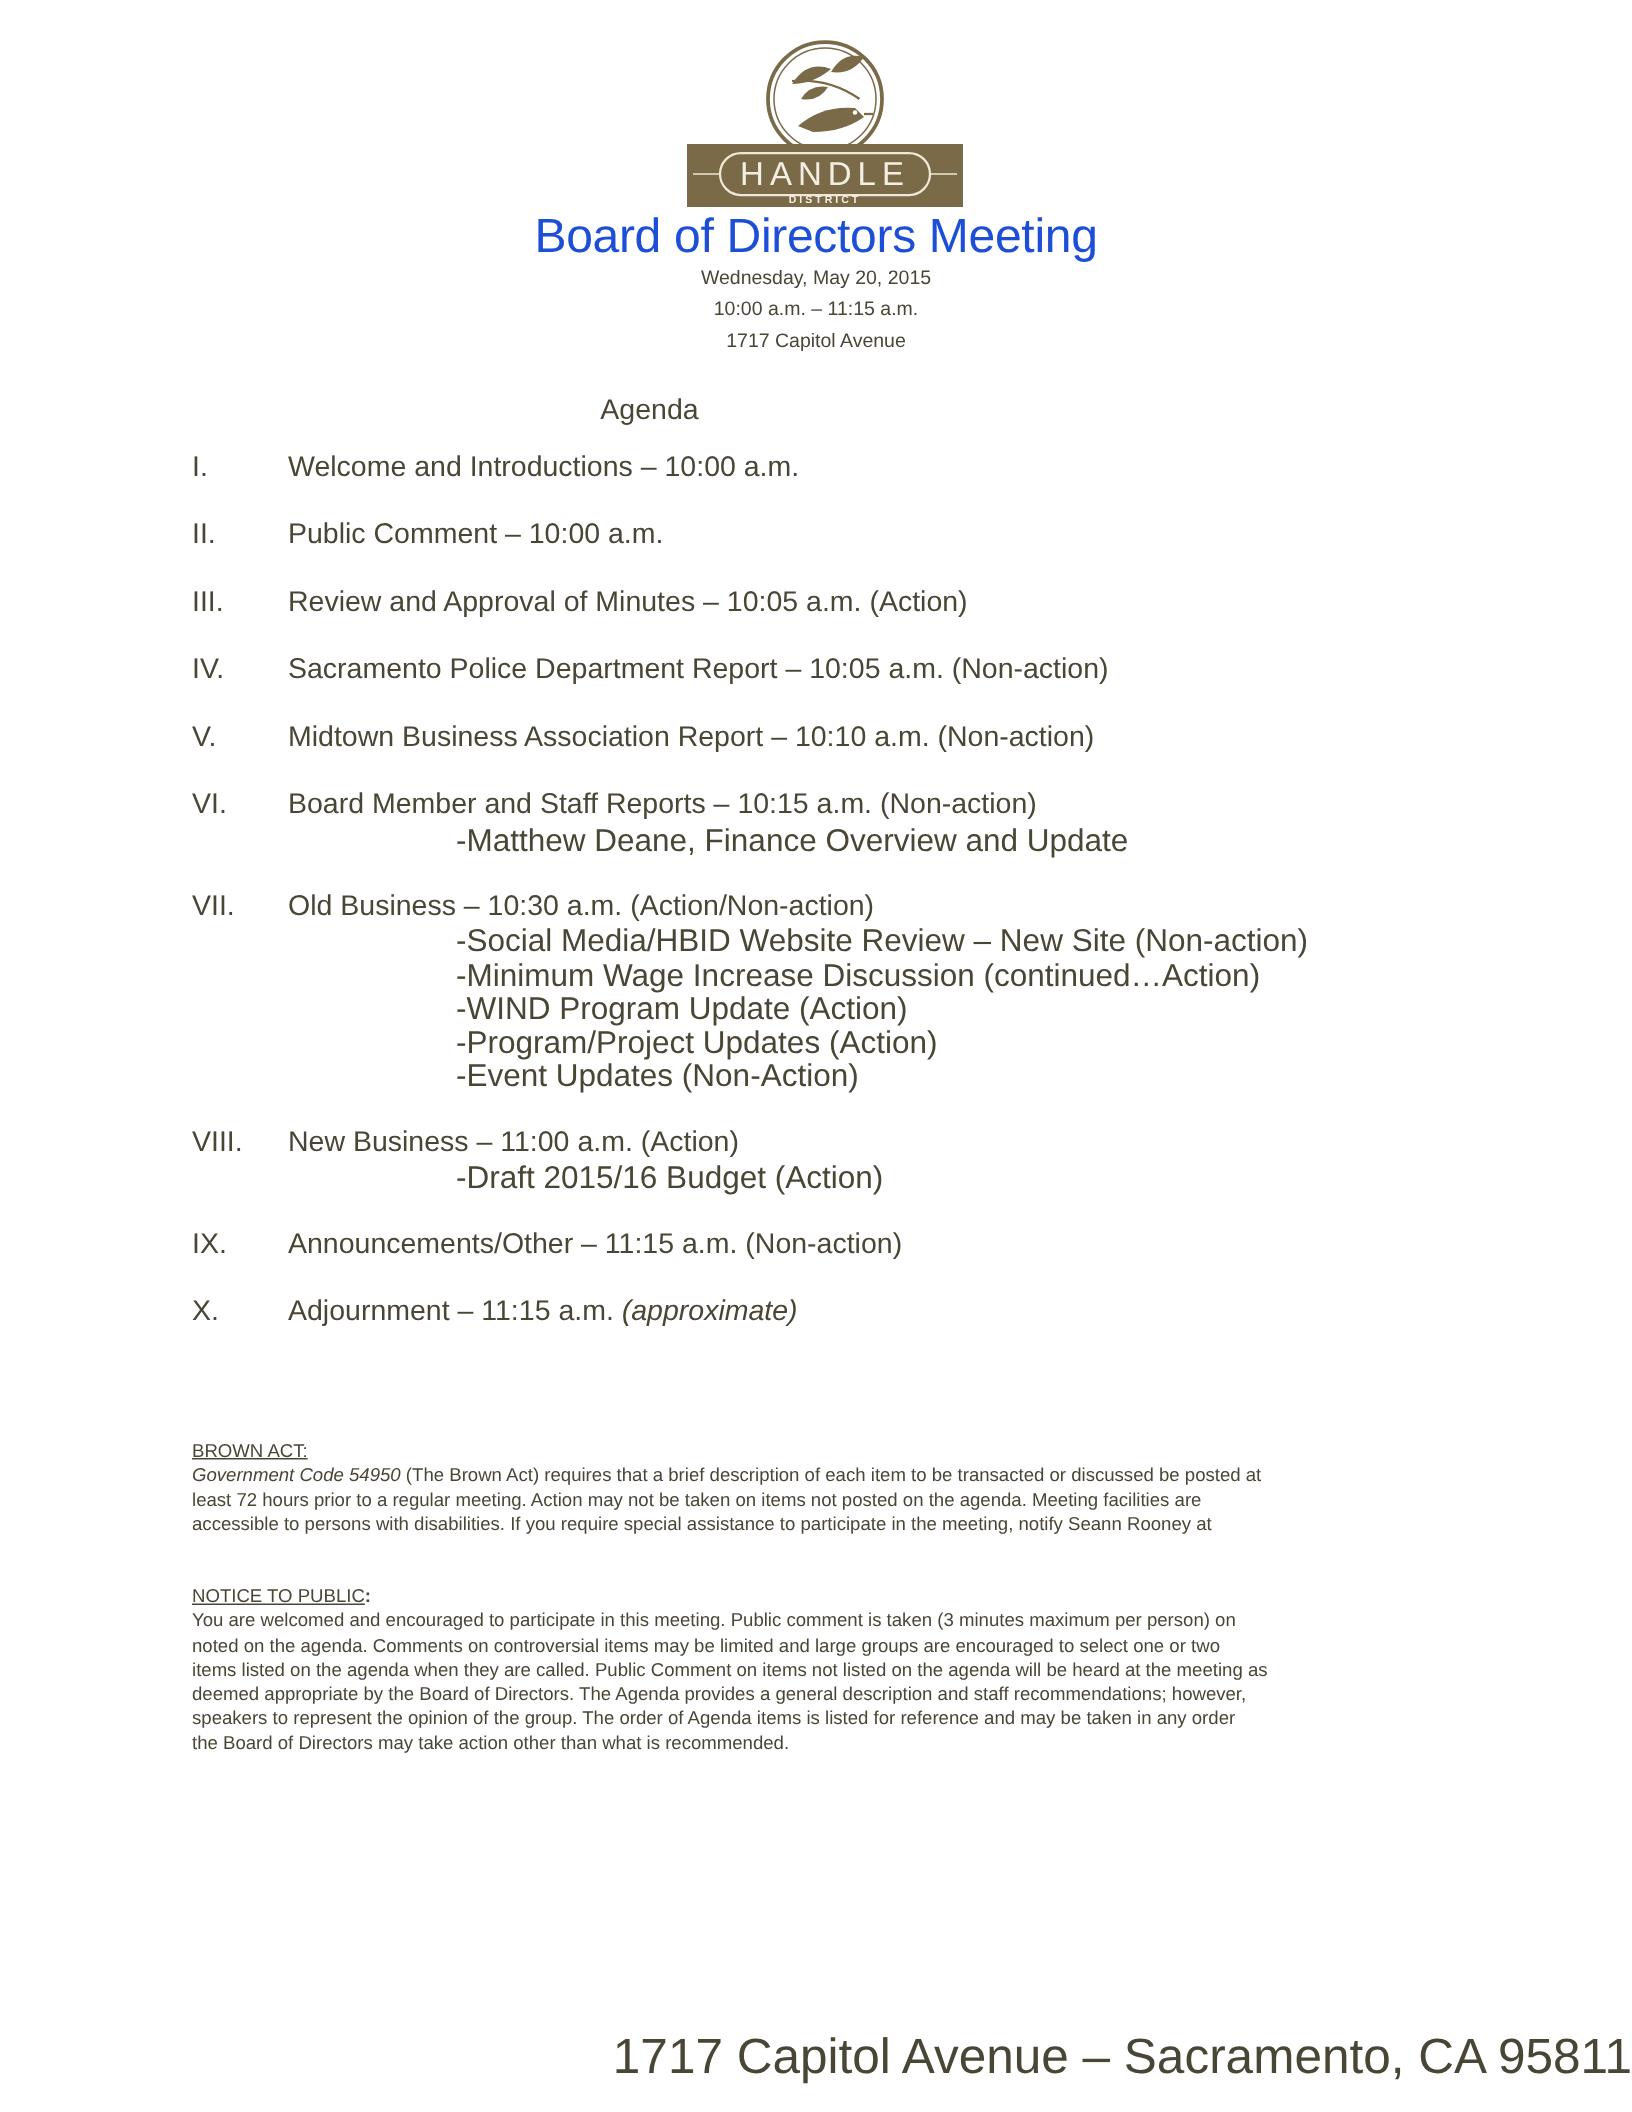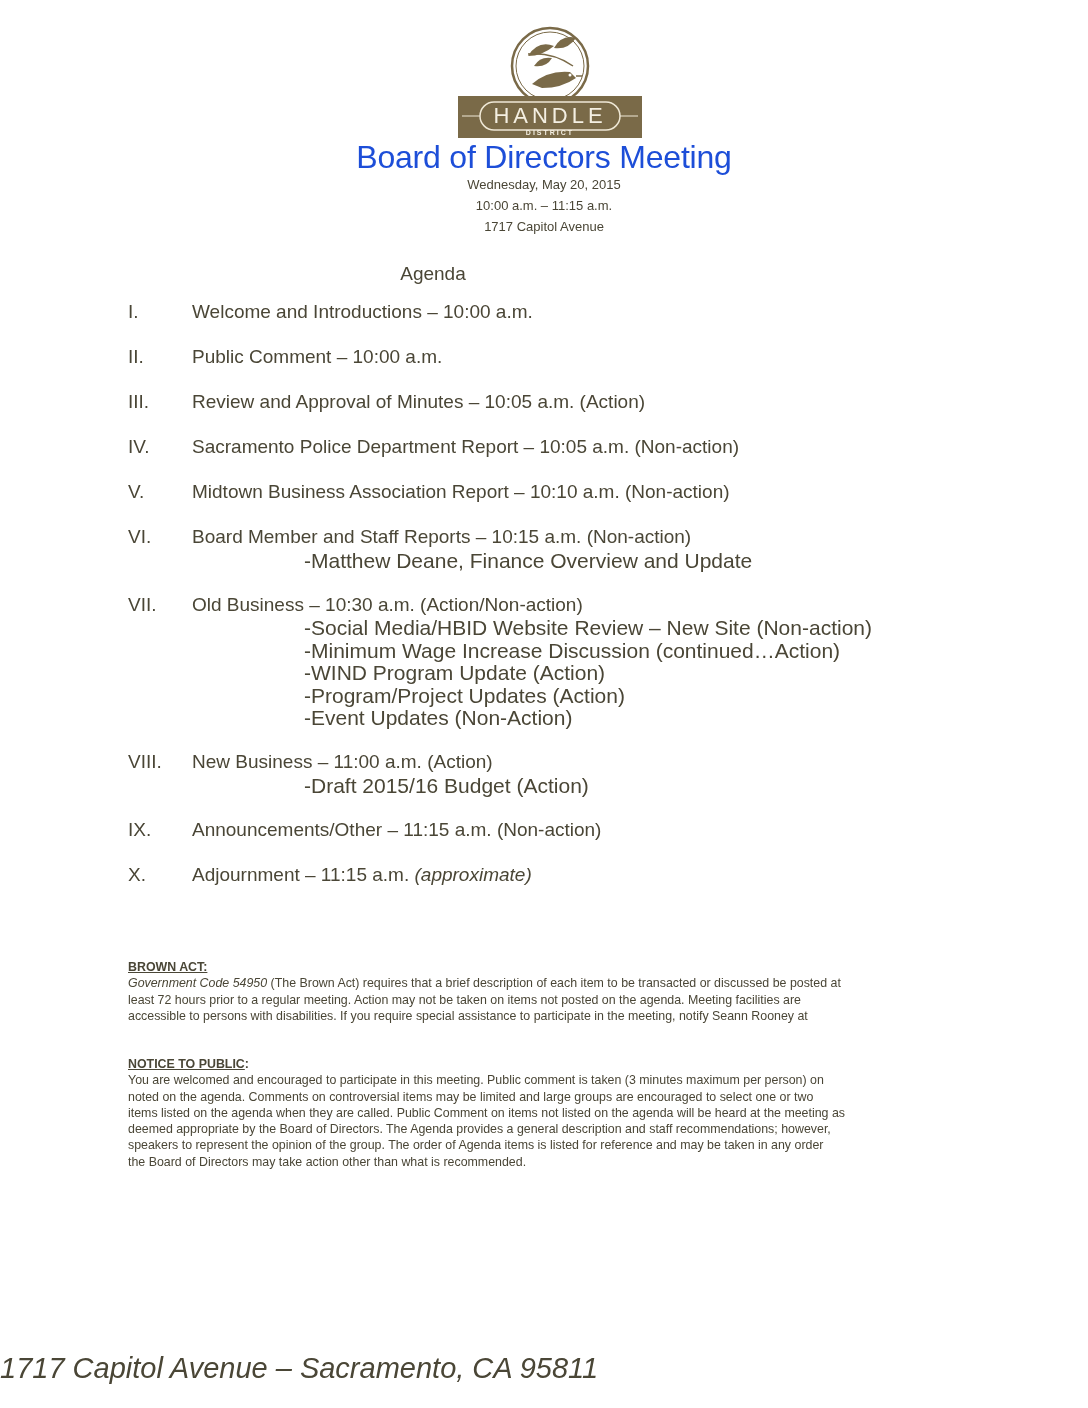--- a/index.html
+++ b/index.html
@@ -9,23 +9,23 @@
     .title { position: absolute; left: 0; width: 1088px; top: 139px; text-align: center;
              font-size: 32px; color: #1d4ed8; letter-spacing: -0.2px; }
     .subline { position: absolute; left: 0; width: 1088px; text-align: center; font-size: 13px; color: #4a4636; }
     .agenda-head { position: absolute; left: 0; width: 866px; top: 263px; text-align: center; font-size: 19px; }
     .item { position: absolute; left: 128px; font-size: 19px; white-space: nowrap; }
     .item .num { position: absolute; left: 0; top: 0; }
     .item .text { position: absolute; left: 64px; top: 0; }
     .sub { position: absolute; left: 256px; font-size: 21px; white-space: nowrap; margin-left: 48px; }
     .it { font-style: italic; }
     .notice { position: absolute; left: 128px; width: 840px; font-size: 12.4px; line-height: 16.3px; color: #4a4636; }
-    .notice .h { font-weight: bold; text-decoration: underline; }
+    .notice .h { font-weight: normal; text-decoration: underline; }
     .notice p { margin: 0; }
-    .footer { position: absolute; left: 0; width: 1088px; top: 1352px; text-align: left; font-size: 29px; font-style: italic; }
+    .footer { position: absolute; left: 0; width: 1088px; top: 1352px; text-align: right; font-size: 33px; }
   </style>
 </head>
 <body>
 
 <div class="logo">
   <svg width="184" height="112" viewBox="0 0 184 112">
     <circle cx="92" cy="40" r="38" fill="#fff" stroke="#7a6a48" stroke-width="2.5"></circle>
     <circle cx="92" cy="40" r="34" fill="#fff" stroke="#7a6a48" stroke-width="1"></circle>
     <path d="M70 30 Q80 14 96 20 Q84 30 70 30Z" fill="#7a6a48"></path>
     <path d="M96 22 Q104 8 118 12 Q110 24 96 22Z" fill="#7a6a48"></path>

